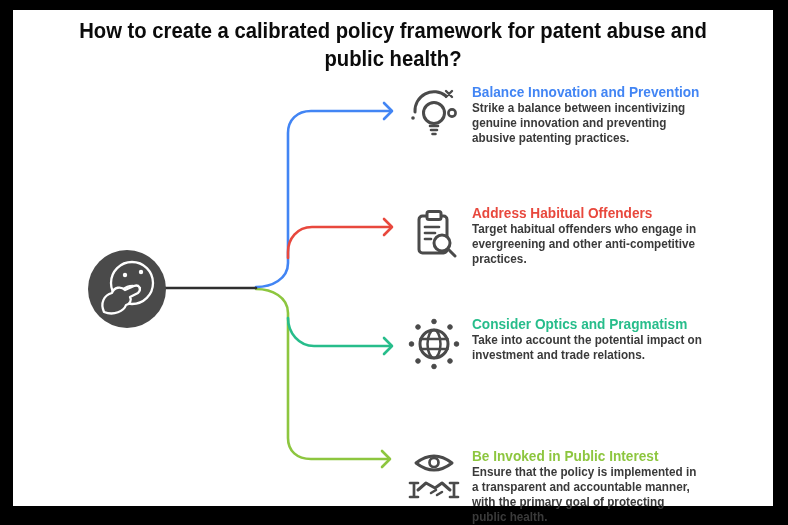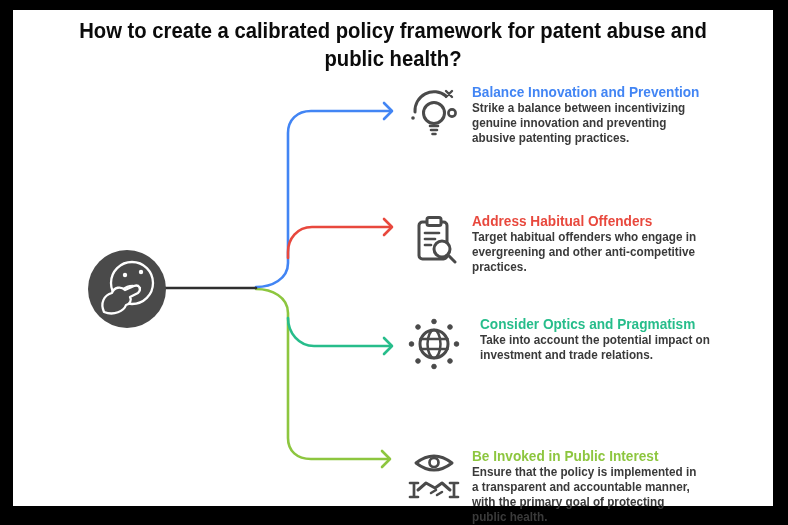--- a/index.html
+++ b/index.html
@@ -68,41 +68,41 @@
       </svg>
     </div>
     <div class="texts">
       <div class="heading" style="color: rgb(66, 133, 244);">Balance Innovation and Prevention</div>
       <div class="bodyline">Strike a balance between incentivizing</div>
       <div class="bodyline">genuine innovation and preventing</div>
       <div class="bodyline">abusive patenting practices.</div>
     </div>
   </div>
 
-  <div class="row" style="top:211px;">
+  <div class="row" style="top:203px;align-items:center;">
     <div class="iconbox">
       <svg viewBox="0 0 60 60" width="60" height="60">
         <g fill="none" stroke="#4A4A4A" stroke-width="3" stroke-linecap="round" stroke-linejoin="round">
           <rect x="15" y="11" width="28" height="37" rx="3.5"></rect>
           <rect x="23" y="6.5" width="14" height="8" rx="2" fill="#FFFFFF"></rect>
           <path d="M21 22 H35 M21 28 H31 M21 34 H27" stroke-width="2.7"></path>
           <circle cx="38" cy="38" r="8" fill="#FFFFFF"></circle>
           <path d="M44 44 L51 51"></path>
         </g>
       </svg>
     </div>
     <div class="texts">
       <div class="heading" style="color: rgb(232, 72, 61);">Address Habitual Offenders</div>
       <div class="bodyline">Target habitual offenders who engage in</div>
       <div class="bodyline">evergreening and other anti-competitive</div>
       <div class="bodyline">practices.</div>
     </div>
   </div>
 
-  <div class="row" style="top:314px;gap:8px;">
+  <div class="row" style="top:314px;">
     <div class="iconbox">
       <svg viewBox="0 0 60 60" width="60" height="60">
         <g fill="#4A4A4A" stroke="#4A4A4A">
           <circle cx="30" cy="7.5" r="2.3"></circle>
             <circle cx="46" cy="13" r="2.3"></circle>
           <circle cx="52.5" cy="30" r="2.3"></circle>
             <circle cx="46" cy="47" r="2.3"></circle>
           <circle cx="30" cy="52.5" r="2.3"></circle>
             <circle cx="14" cy="47" r="2.3"></circle>
           <circle cx="7.5" cy="30" r="2.3"></circle>

